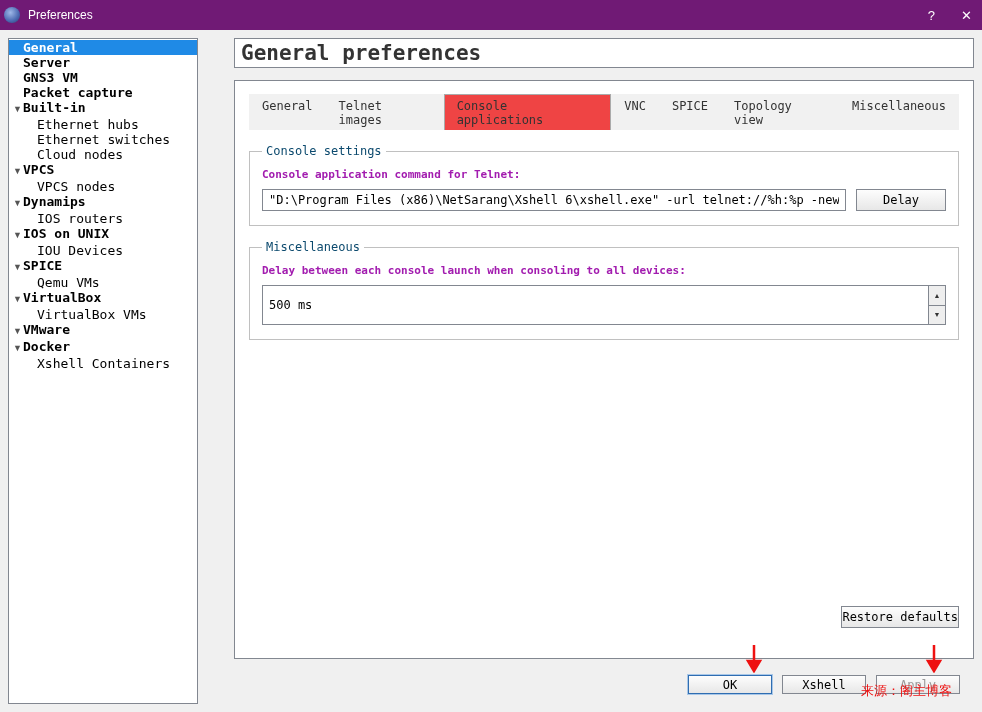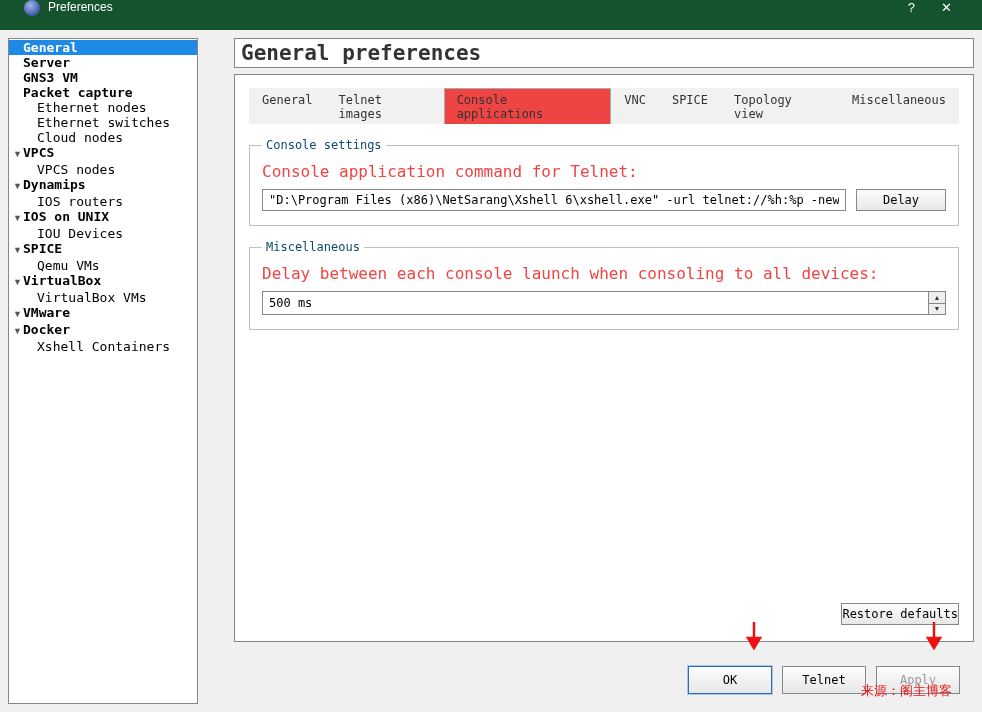--- a/index.html
+++ b/index.html
@@ -9,24 +9,24 @@
     background: #f0f0f0;
     overflow: hidden;
   }
   .window {
     width: 982px; height: 712px;
     display: flex; flex-direction: column;
     background: #f0f0f0;
   }
   .titlebar {
     height: 30px;
-    background: #14532d;
+    background: #701a75;
     color: #fff;
-    display: flex; 
-    padding: 0 24px;
+    display: flex; align-items: center;
+    padding: 0 4px;
     font-family: "Segoe UI", sans-serif;
     font-size: 12px;
   }
   .titlebar .appicon {
     width: 16px; height: 16px; border-radius: 50%;
     background: radial-gradient(circle at 40% 35%, #9fb8e8 0%, #4a68b0 60%, #2e3d6a 100%);
     margin-right: 8px;
   }
   .titlebar .title { flex: 1; }
   .titlebar .winbtns { display: flex; gap: 26px; margin-right: 6px; font-size: 13px; }
@@ -47,21 +47,21 @@
   .tree-item { white-space: nowrap; padding: 0 2px 0 4px; cursor: pointer;}
   .tree-item.selected { background: #1f8ae6; color: #fff; }
   .tree-item.selected .lbl { font-weight: bold; }
   .tree-item .arrow { display:inline-block; width: 10px; text-align:left; color:#555; font-size:9px; font-family: sans-serif; user-select:none;}
   .tree-item .noarrow { display:inline-block; width: 10px; }
   .tree-item.level1 { padding-left: 4px; }
   .tree-item.level2 { padding-left: 18px; }
   .tree-item .lbl { font-weight: bold; }
   .tree-item.level2 .lbl { font-weight: normal; }
   .main {
-    flex: 1; display: flex; flex-direction: column; gap: 6px; padding-left: 30px;
+    flex: 1; display: flex; flex-direction: column; gap: 12px; padding-left: 30px;
   }
   .heading-box {
     border: 1px solid #828790;
     background: #fff;
     padding: 2px 6px;
     font-family: "SimSun","NSimSun", monospace;
     font-size: 21px;
     font-weight: bold;
     color: #333;
   }
@@ -89,59 +89,59 @@
     background: #ef4444;
     z-index: 2;
   }
   fieldset.group {
     border: 1px solid #c0c0c0;
     margin-top: 14px;
     padding: 10px 12px 14px 12px;
     font-family: "SimSun","NSimSun", monospace;
   }
   fieldset.group legend { padding: 0 4px; color:#0c4a6e; font-size:12px;}
-  .fieldlabel { font-size: 16px; color:#ef4444; margin-bottom: 8px; display:block; }
+  .fieldlabel { font-size: 11px; color:#a21caf; margin-bottom: 8px; display:block;font-weight:bold; }
   .row { display:flex; gap: 10px; align-items:center; }
   input.textinput {
     flex:1; height: 22px;
     border: 1px solid #828790;
     background:#fff;
     padding: 2px 6px;
     font-family: "SimSun","NSimSun", monospace;
     font-size: 12px;
   }
   .btn {
     height: 22px; min-width: 90px;
     border: 1px solid #828790;
     background: linear-gradient(#fdfdfd,#e7e7e7);
     font-family: "SimSun","NSimSun", monospace;
     font-size:12px;
     cursor:pointer;
   }
   .btn.wide { min-width: 108px; }
   .spinbox { display:flex; flex:1; }
   .spinbox input {
-    flex:1; height: 24px;
+    flex:1; height: 40px;
     border: 1px solid #828790; border-right:none;
     padding: 2px 6px;
     font-family: "SimSun","NSimSun", monospace; font-size:12px;
   }
   .spinbox .spinbtns { width: 18px; display:flex; flex-direction:column; }
   .spinbox .spinbtns .sb {
     flex:1; border:1px solid #828790; background:#eee;
     font-size:7px; display:flex; align-items:center; justify-content:center;
     cursor:pointer; font-family: sans-serif; color:#333;
   }
   .spinbox .spinbtns .sb:first-child { border-bottom:none; }
-  .restore-row { position:absolute; right: 14px; bottom: 16px; }
+  .restore-row { position:absolute; right: 14px; bottom: 30px; }
   .bottom-buttons {
     display:flex; justify-content: flex-end; gap: 10px;
     padding: 4px 14px 10px 0;
   }
-  .bottom-buttons .btn { min-width: 84px; height:28px;margin-top:14px; }
+  .bottom-buttons .btn { min-width: 84px; height:19px; }
   .bottom-buttons .btn.primary { border:1px solid #2f6db1; outline:1px solid #a8c7e8; }
   .bottom-buttons .btn.disabled { color:#9a9a9a; }
   .watermark {
     position:absolute; right: 22px; bottom: 4px;
     color:#e11; font-family: "SimSun","Microsoft YaHei",sans-serif;
     font-size:13px; pointer-events:none;
   }
   .arrow-anno { position:absolute; width:20px; height:30px; pointer-events:none;}
   .arrow-anno svg { width:100%; height:100%; }
 </style>
@@ -157,21 +157,22 @@
       <div class="winbtn">✕</div>
     </div>
   </div>
 
   <div class="body">
     <div class="sidebar" id="sidebar">
         <div class="tree-item level1 selected"><span class="noarrow"></span><span class="lbl">General</span></div>
         <div class="tree-item level1"><span class="noarrow"></span><span class="lbl">Server</span></div>
         <div class="tree-item level1"><span class="noarrow"></span><span class="lbl">GNS3 VM</span></div>
         <div class="tree-item level1"><span class="noarrow"></span><span class="lbl">Packet capture</span></div>
-        <div class="tree-item level2"><span class="noarrow"></span><span class="lbl">Ethernet nodes</span></div>
+        <div class="tree-item level1"><span class="arrow">▼</span><span class="lbl">Built-in</span></div>
+        <div class="tree-item level2"><span class="noarrow"></span><span class="lbl">Ethernet hubs</span></div>
         <div class="tree-item level2"><span class="noarrow"></span><span class="lbl">Ethernet switches</span></div>
         <div class="tree-item level2"><span class="noarrow"></span><span class="lbl">Cloud nodes</span></div>
         <div class="tree-item level1"><span class="arrow">▼</span><span class="lbl">VPCS</span></div>
         <div class="tree-item level2"><span class="noarrow"></span><span class="lbl">VPCS nodes</span></div>
         <div class="tree-item level1"><span class="arrow">▼</span><span class="lbl">Dynamips</span></div>
         <div class="tree-item level2"><span class="noarrow"></span><span class="lbl">IOS routers</span></div>
         <div class="tree-item level1"><span class="arrow">▼</span><span class="lbl">IOS on UNIX</span></div>
         <div class="tree-item level2"><span class="noarrow"></span><span class="lbl">IOU Devices</span></div>
         <div class="tree-item level1"><span class="arrow">▼</span><span class="lbl">SPICE</span></div>
         <div class="tree-item level2"><span class="noarrow"></span><span class="lbl">Qemu VMs</span></div>
@@ -217,21 +218,21 @@
           </div>
         </fieldset>
 
         <div class="restore-row">
           <button class="btn wide">Restore defaults</button>
         </div>
       </div>
 
       <div class="bottom-buttons" style="position:relative">
         <button class="btn primary">OK</button>
-        <button class="btn">Telnet</button>
+        <button class="btn">Xshell</button>
         <button class="btn disabled">Apply</button>
         <div class="watermark">来源：阁主博客</div>
 
         <div class="arrow-anno" style="right:210px; top:-28px;">
           <svg viewBox="0 0 20 30">
               <path d="M10 2 L10 20 M10 28 L4 18 L16 18 Z" stroke="#e11" stroke-width="2.5" fill="#e11"></path>
             </svg>
         </div>
         <div class="arrow-anno" style="right:30px; top:-28px;">
           <svg viewBox="0 0 20 30">

